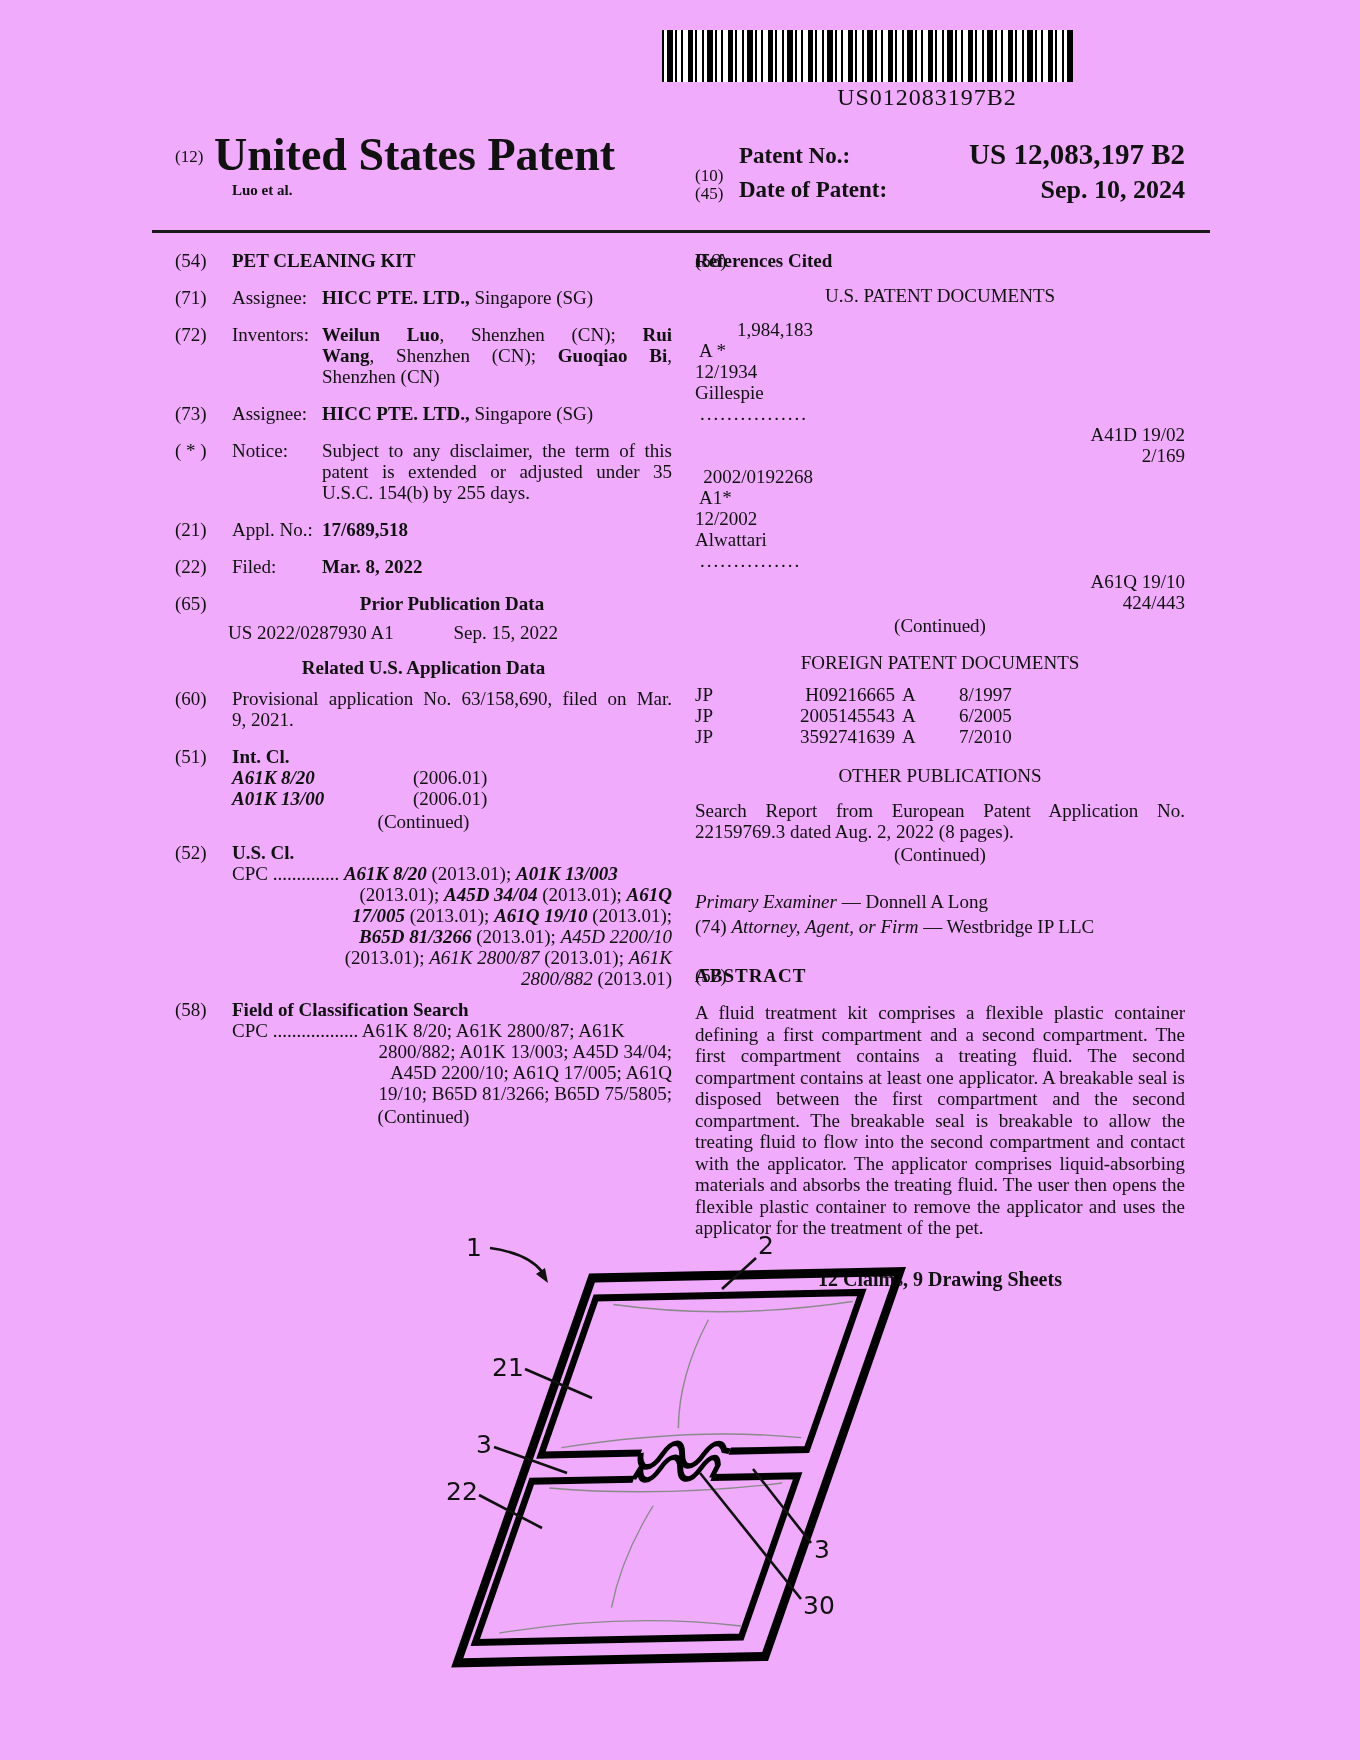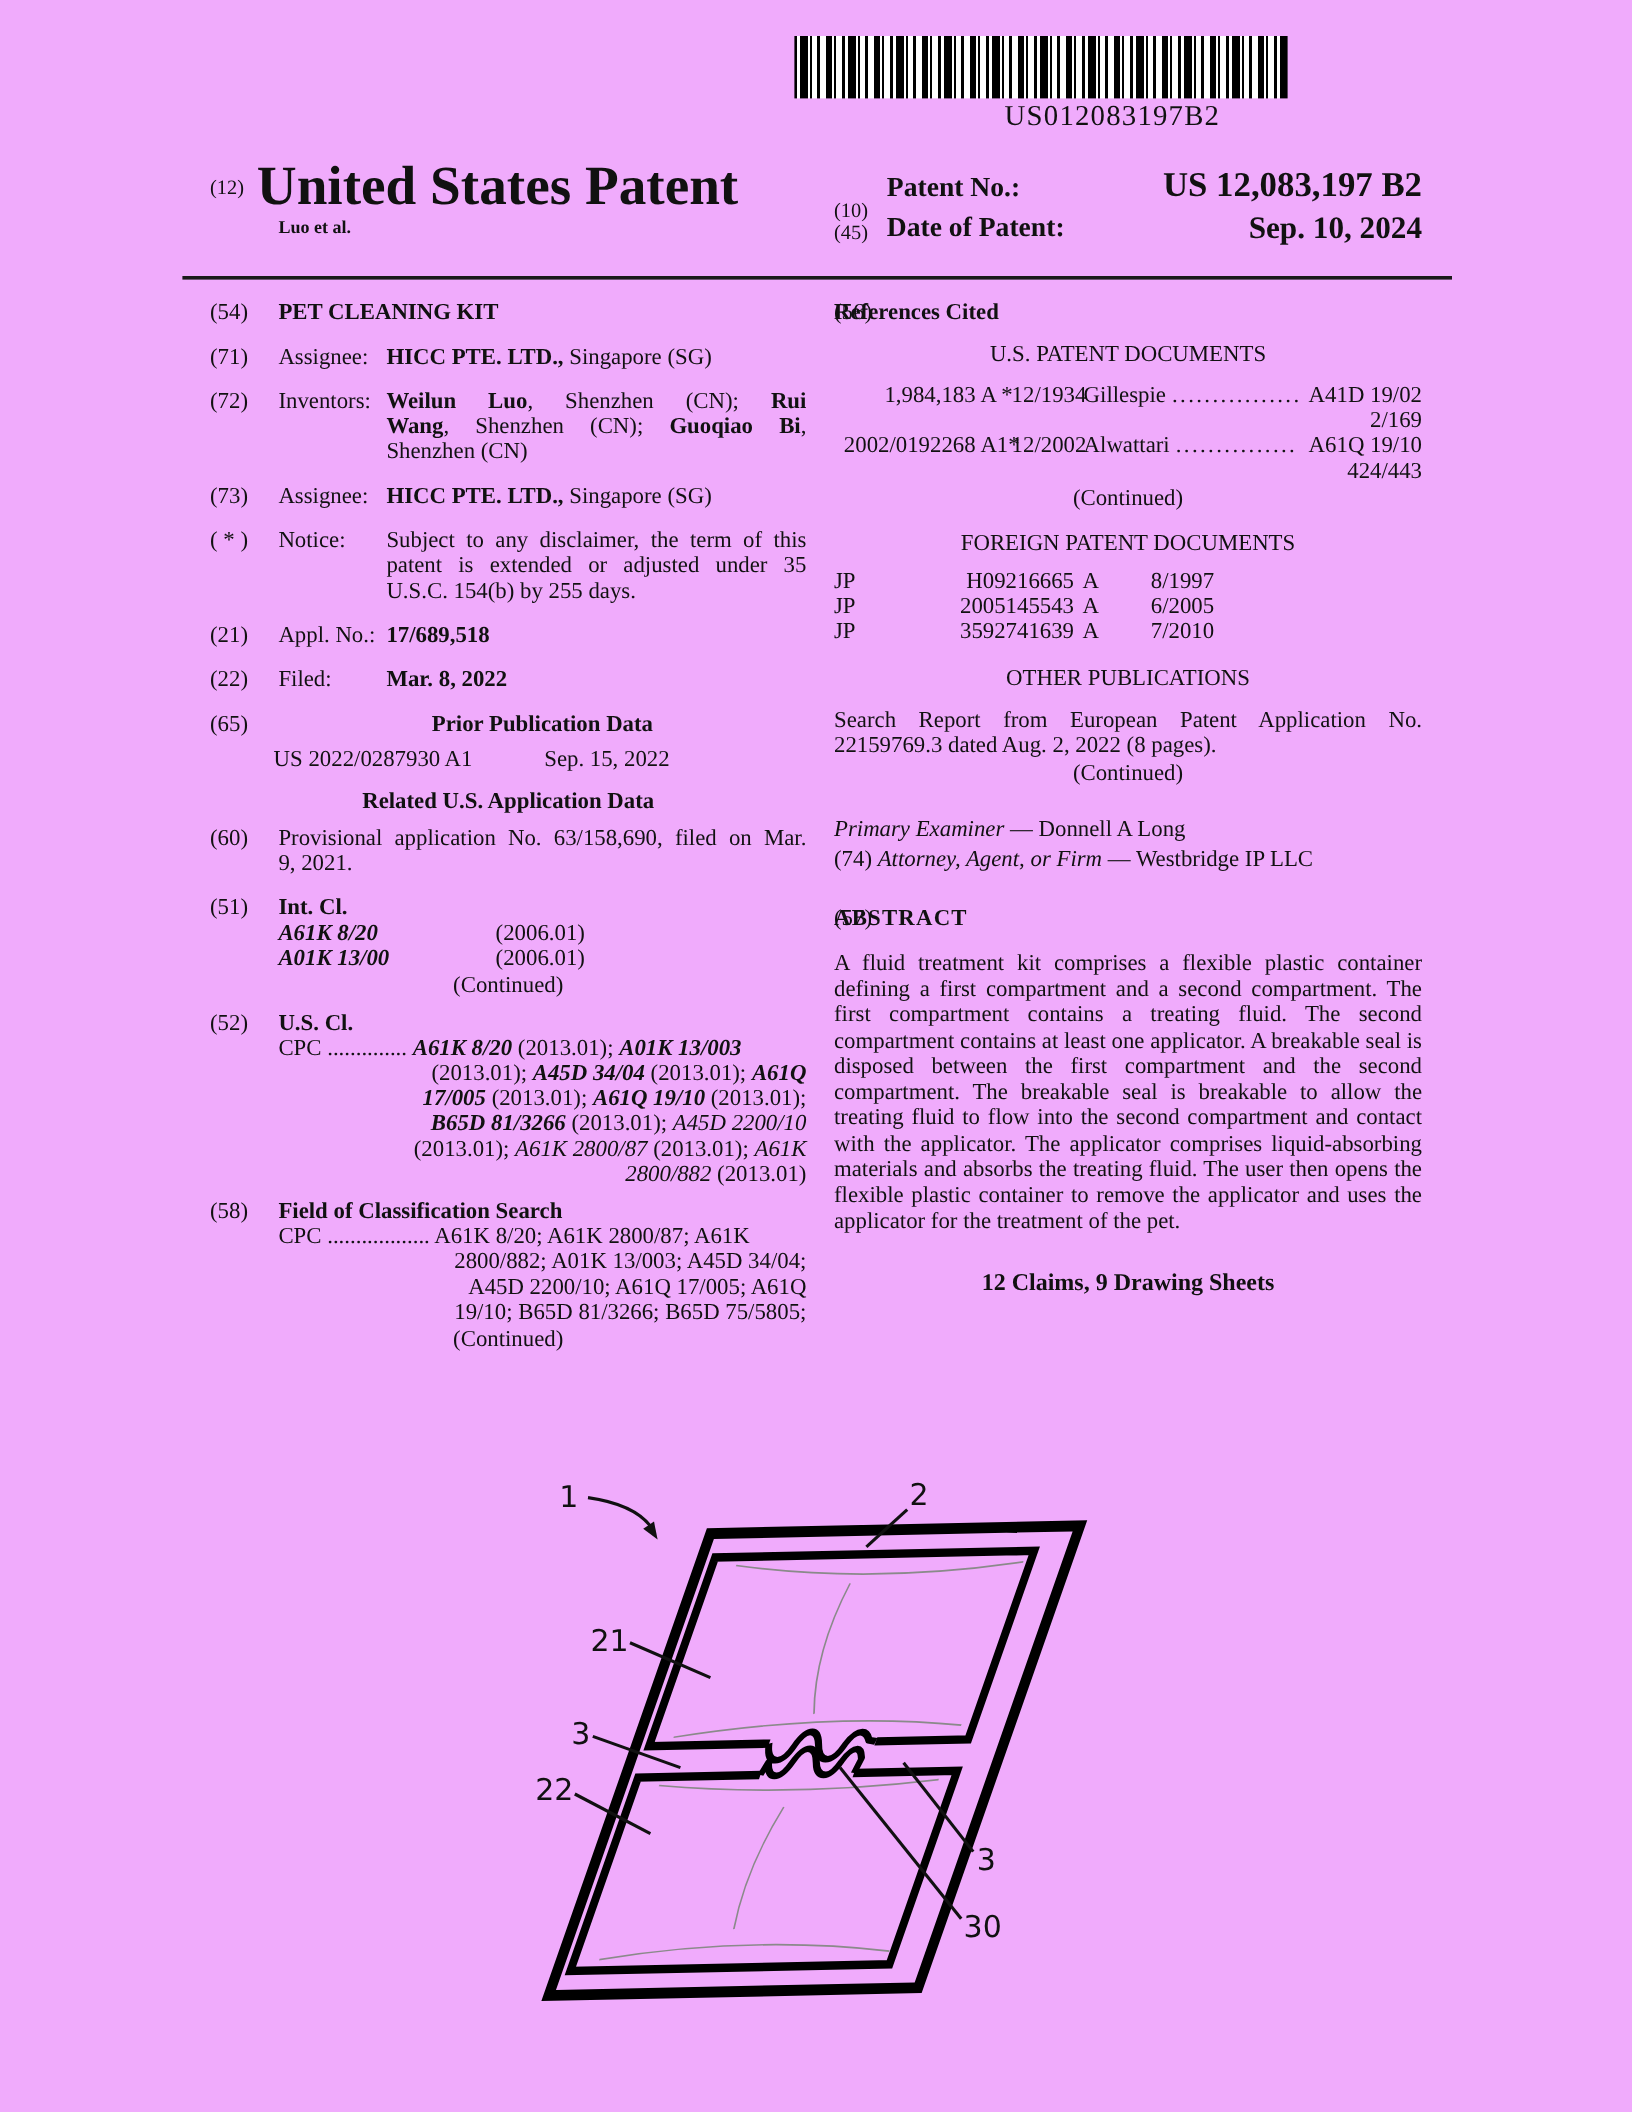--- a/index.html
+++ b/index.html
@@ -41,21 +41,21 @@
   .intcl-row{display:grid;grid-template-columns:57px 181px 1fr;}
   .cl-code{font-weight:bold;font-style:italic;}
   .cpc-first{margin-left:57px;}
   .cpc-right{text-align:right;}
   .cont{text-align:center;margin-top:2px;}
   
   .sec-head{position:relative;margin-bottom:14px;}
   .sec-head .code{position:absolute;left:0;top:0;}
   .sec-head .hd{font-weight:bold;}
   .subhead{text-align:center;margin-bottom:13px;}
-  .refrow{display:flex;white-space:nowrap;}
+  .refrow{display:flex;white-space:nowrap;flex-direction:column;}
   .refrow .num{width:118px;text-align:right;}
   .refrow .kind{width:26px;padding-left:4px;}
   .refrow .date{width:60px;}
   .refrow .dots{flex:1;overflow:hidden;padding:0 5px;letter-spacing:2px;}
   .refrow .cls{text-align:right;}
   .refsub{text-align:right;}
   .frow{display:flex;white-space:nowrap;}
   .frow .cc{width:105px;}
   .frow .fnum{width:95px;text-align:right;}
   .frow .fkind{width:57px;padding-left:7px;}

